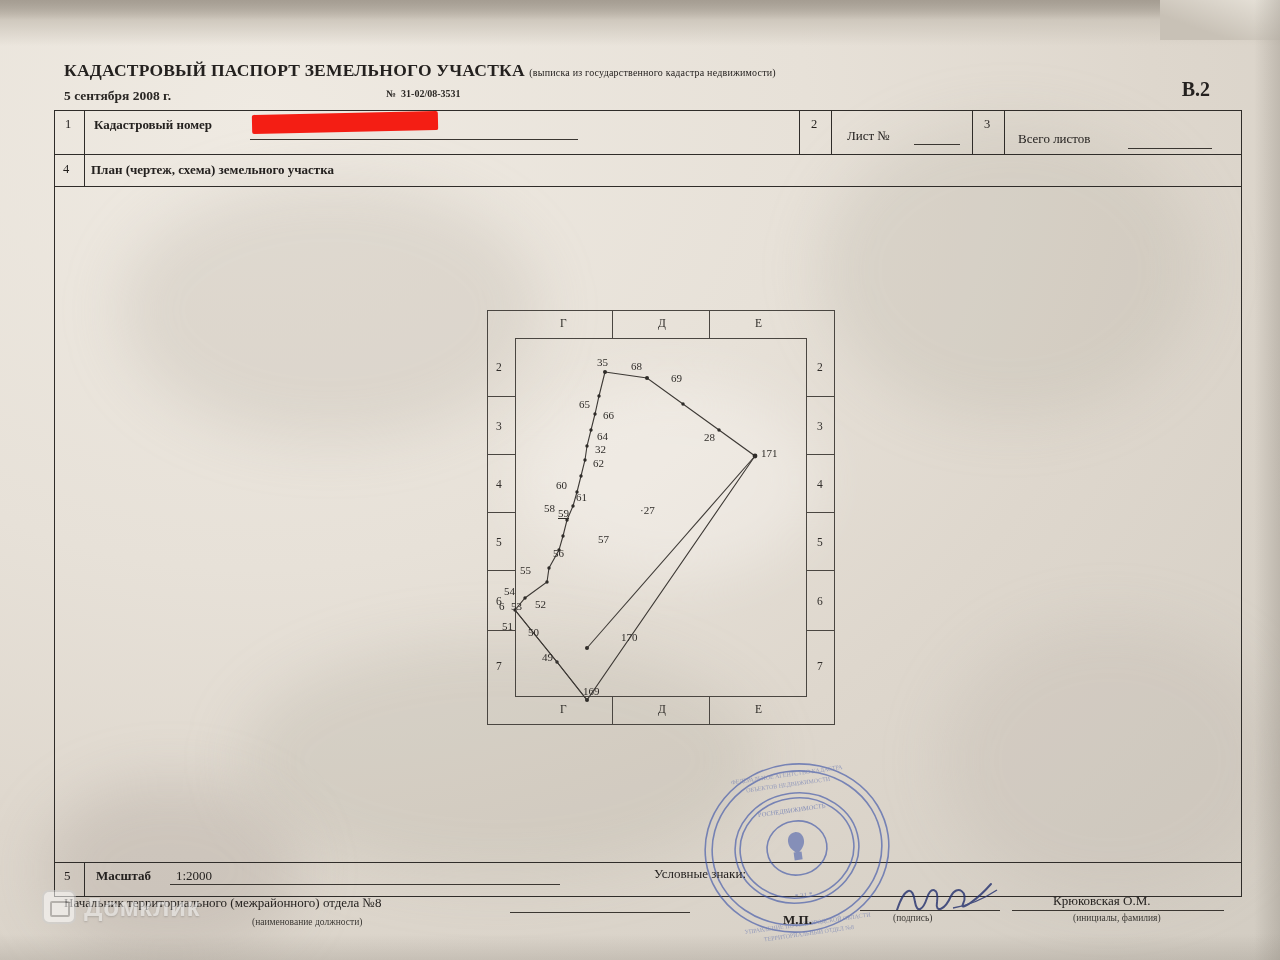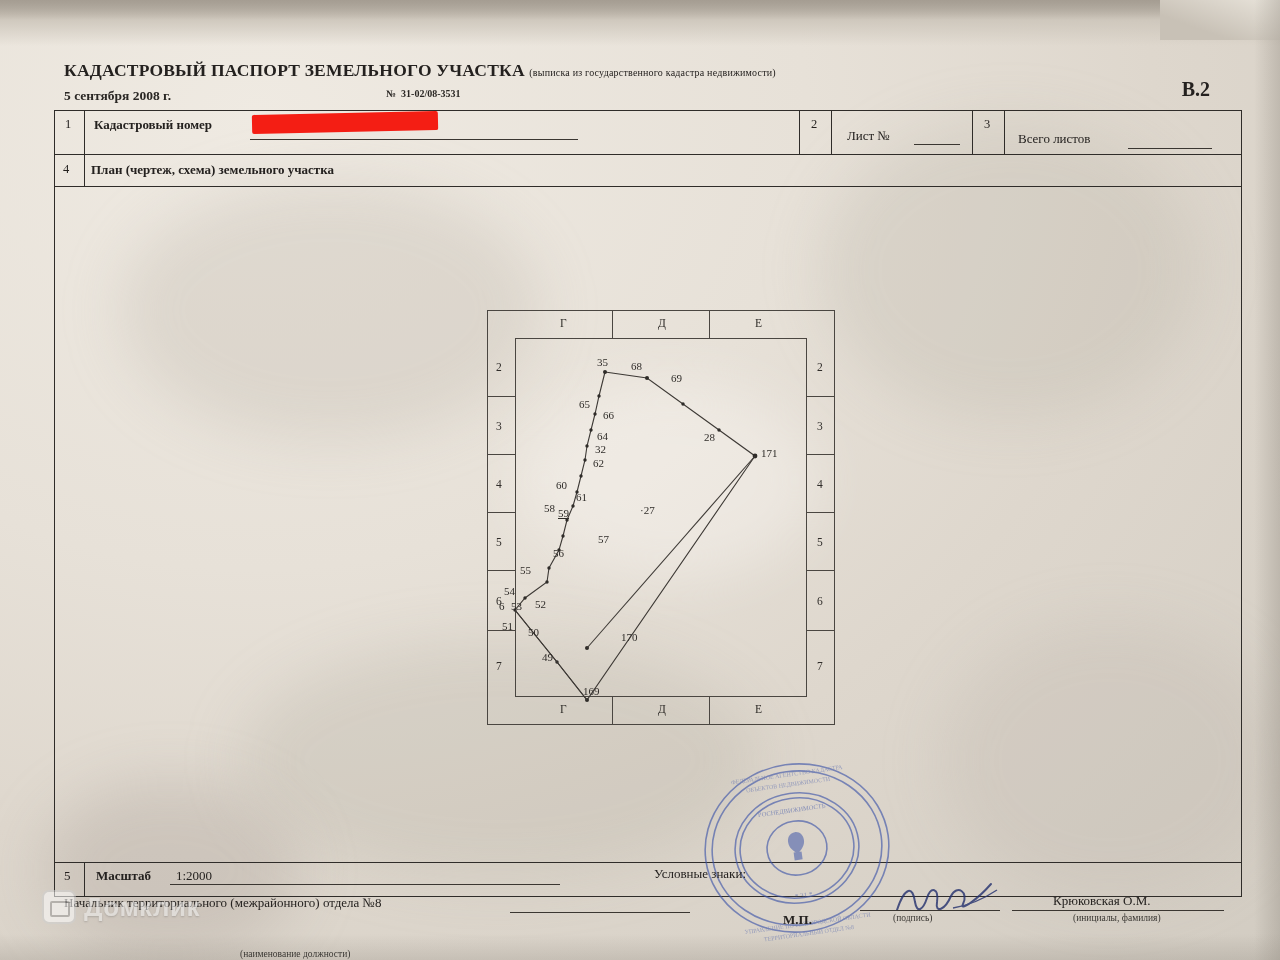--- a/index.html
+++ b/index.html
@@ -328,21 +328,21 @@
 </div>
 
 <div class="foot" style="left:64px;top:868px;">5</div>
 <div class="foot" style="left:96px;top:868px;font-weight:bold;">Масштаб</div>
 <div class="foot" style="left:176px;top:868px;">1:2000</div>
 <div class="underline" style="left:170px;top:884px;width:390px;"></div>
 <div class="foot" style="left:654px;top:866px;">Условные знаки:</div>
 
 <div class="foot" style="left:64px;top:895px;">Начальник территориального (межрайонного) отдела №8</div>
 <div class="underline" style="left:510px;top:912px;width:180px;"></div>
-<div class="footsmall" style="left:240px;top:917px;margin-top:32px;">(наименование должности)</div>
+<div class="footsmall" style="left:252px;top:917px;">(наименование должности)</div>
 
 <div class="foot" style="left:783px;top:912px;font-weight:bold;">М.П.</div>
 <div class="underline" style="left:860px;top:910px;width:140px;"></div>
 <div class="footsmall" style="left:893px;top:913px;">(подпись)</div>
 
 <div class="foot" style="left:1053px;top:893px;">Крюковская О.М.</div>
 <div class="underline" style="left:1012px;top:910px;width:212px;"></div>
 <div class="footsmall" style="left:1073px;top:913px;">(инициалы, фамилия)</div>
 
 <div id="watermark">

